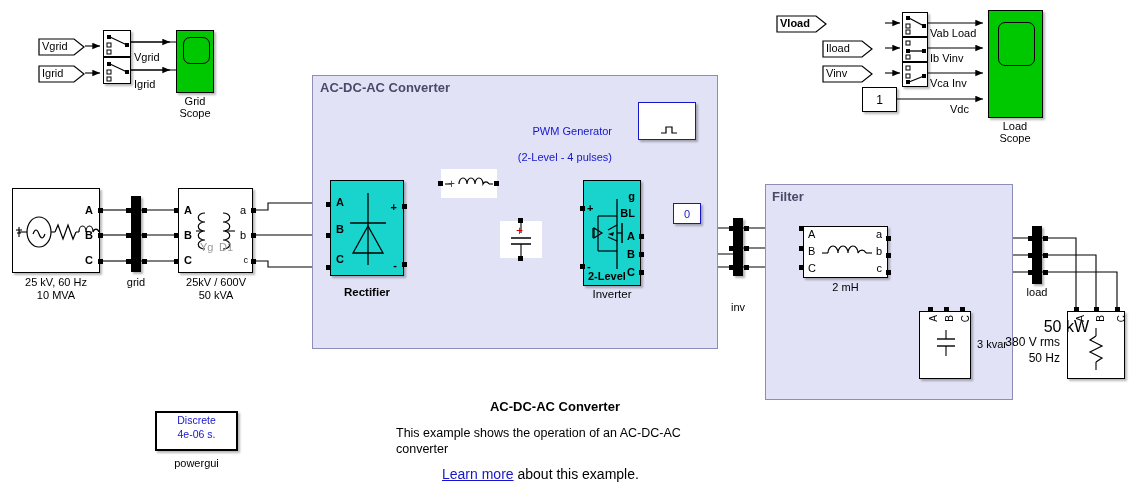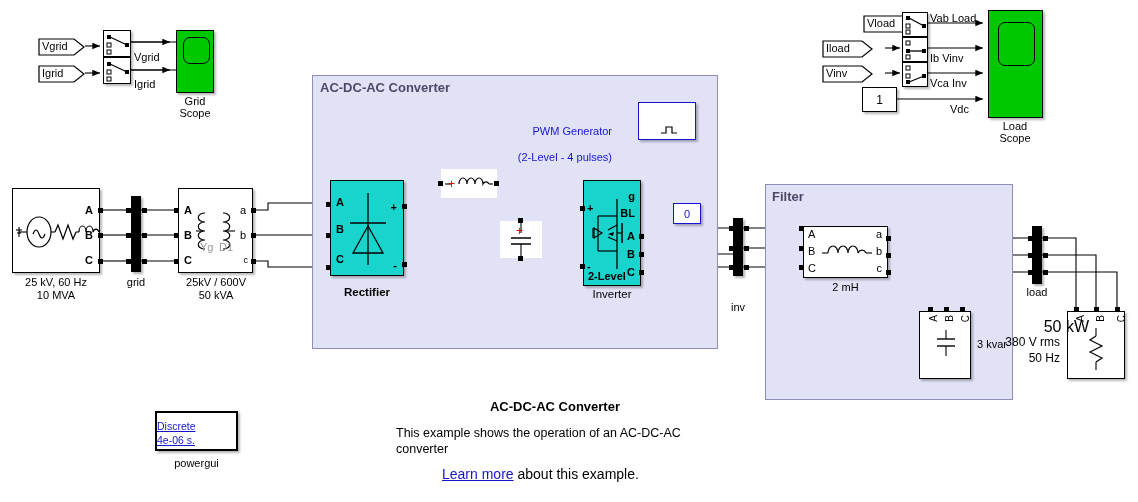--- a/index.html
+++ b/index.html
@@ -24,21 +24,21 @@
   .bluetxt{position:absolute;color:#1515cd;font-size:11px;line-height:13px;text-align:right;white-space:pre;}
   .inport{position:absolute;height:18px;}
   .inport .tx{position:absolute;left:4px;top:2px;font-size:11px;}
   .busbar{position:absolute;background:#000;box-shadow:2px 2px 2px rgba(0,0,0,.3);}
   .title-main{position:absolute;font-weight:bold;font-size:13px;text-align:center;}
   .desc{position:absolute;font-size:12.5px;line-height:16px;}
   .learn{position:absolute;font-size:14px;}
   .learn a{color:#1515cd;text-decoration:underline;}
   .pgui{position:absolute;background:#fff;border:2.2px solid #000;box-sizing:border-box;
         box-shadow:2px 2px 2px rgba(0,0,0,.28);color:#1515cd;font-size:10.5px;line-height:14px;
-        text-align:left;padding-top:6px;text-decoration:underline;}
+        text-align:center;}
   .scopeinner{position:absolute;border:1.8px solid #000;border-radius:7px;background:#00c800;}
 </style>
 </head>
 <body>
 
 <svg width="1138" height="502">
   <defs>
     <marker id="ar" markerWidth="8" markerHeight="8" refX="7" refY="3" orient="auto">
       <path d="M0,0 L7,3 L0,6 z" fill="#000"></path>
     </marker>
@@ -160,21 +160,21 @@
 </div>
 
 <div class="lbl" style="left:134px;top:51px;">Vgrid</div>
 <div class="lbl" style="left:134px;top:78px;">Igrid</div>
 
 <div class="blk green" style="left:176px;top:30px;width:38px;height:63px;"></div>
 <div class="scopeinner" style="left:183px;top:37px;width:25px;height:25px;"></div>
 <div class="lbl c" style="left:160px;top:95px;width:70px;">Grid</div>
 <div class="lbl c" style="left:160px;top:107px;width:70px;">Scope</div>
 
-<div class="inport" style="left:863px;top:15px;width:52px;">
+<div class="inport" style="left:776px;top:15px;width:52px;font-weight:bold;">
   <svg width="52" height="18">
       <path d="M1,1 L40,1 L50,9 L40,17 L1,17 Z" fill="#fff" stroke="#000" stroke-width="1.2"></path>
     </svg>
   <span class="tx">Vload</span>
 </div>
 <div class="inport" style="left:822px;top:40px;width:52px;">
   <svg width="52" height="18">
       <path d="M1,1 L40,1 L50,9 L40,17 L1,17 Z" fill="#fff" stroke="#000" stroke-width="1.2"></path>
     </svg>
   <span class="tx">Iload</span>
@@ -211,21 +211,21 @@
     <rect x="3" y="17" width="4" height="4" fill="#000"></rect>
     <rect x="19" y="11" width="4" height="4" fill="#000"></rect>
     <line x1="6" y1="19" x2="21" y2="13" stroke="#000" stroke-width="1.3"></line>
   </svg>
 </div>
 
 <div class="blk" style="left:862px;top:87px;width:35px;height:25px;display:flex;align-items:center;justify-content:center;">
   <span style="font-size:12px;">1</span>
 </div>
 
-<div class="lbl" style="left:930px;top:12px;text-align:right;">Vab Load</div>
+<div class="lbl" style="left:930px;top:27px;text-align:right;">Vab Load</div>
 <div class="lbl" style="left:930px;top:52px;">Ib Vinv</div>
 <div class="lbl" style="left:930px;top:77px;">Vca Inv</div>
 <div class="lbl" style="left:950px;top:103px;">Vdc</div>
 
 <div class="blk green" style="left:988px;top:10px;width:55px;height:108px;"></div>
 <div class="scopeinner" style="left:998px;top:22px;width:35px;height:42px;"></div>
 <div class="lbl c" style="left:980px;top:120px;width:70px;">Load</div>
 <div class="lbl c" style="left:980px;top:132px;width:70px;">Scope</div>
 
 <div class="blk" style="left:12px;top:188px;width:88px;height:85px;">

